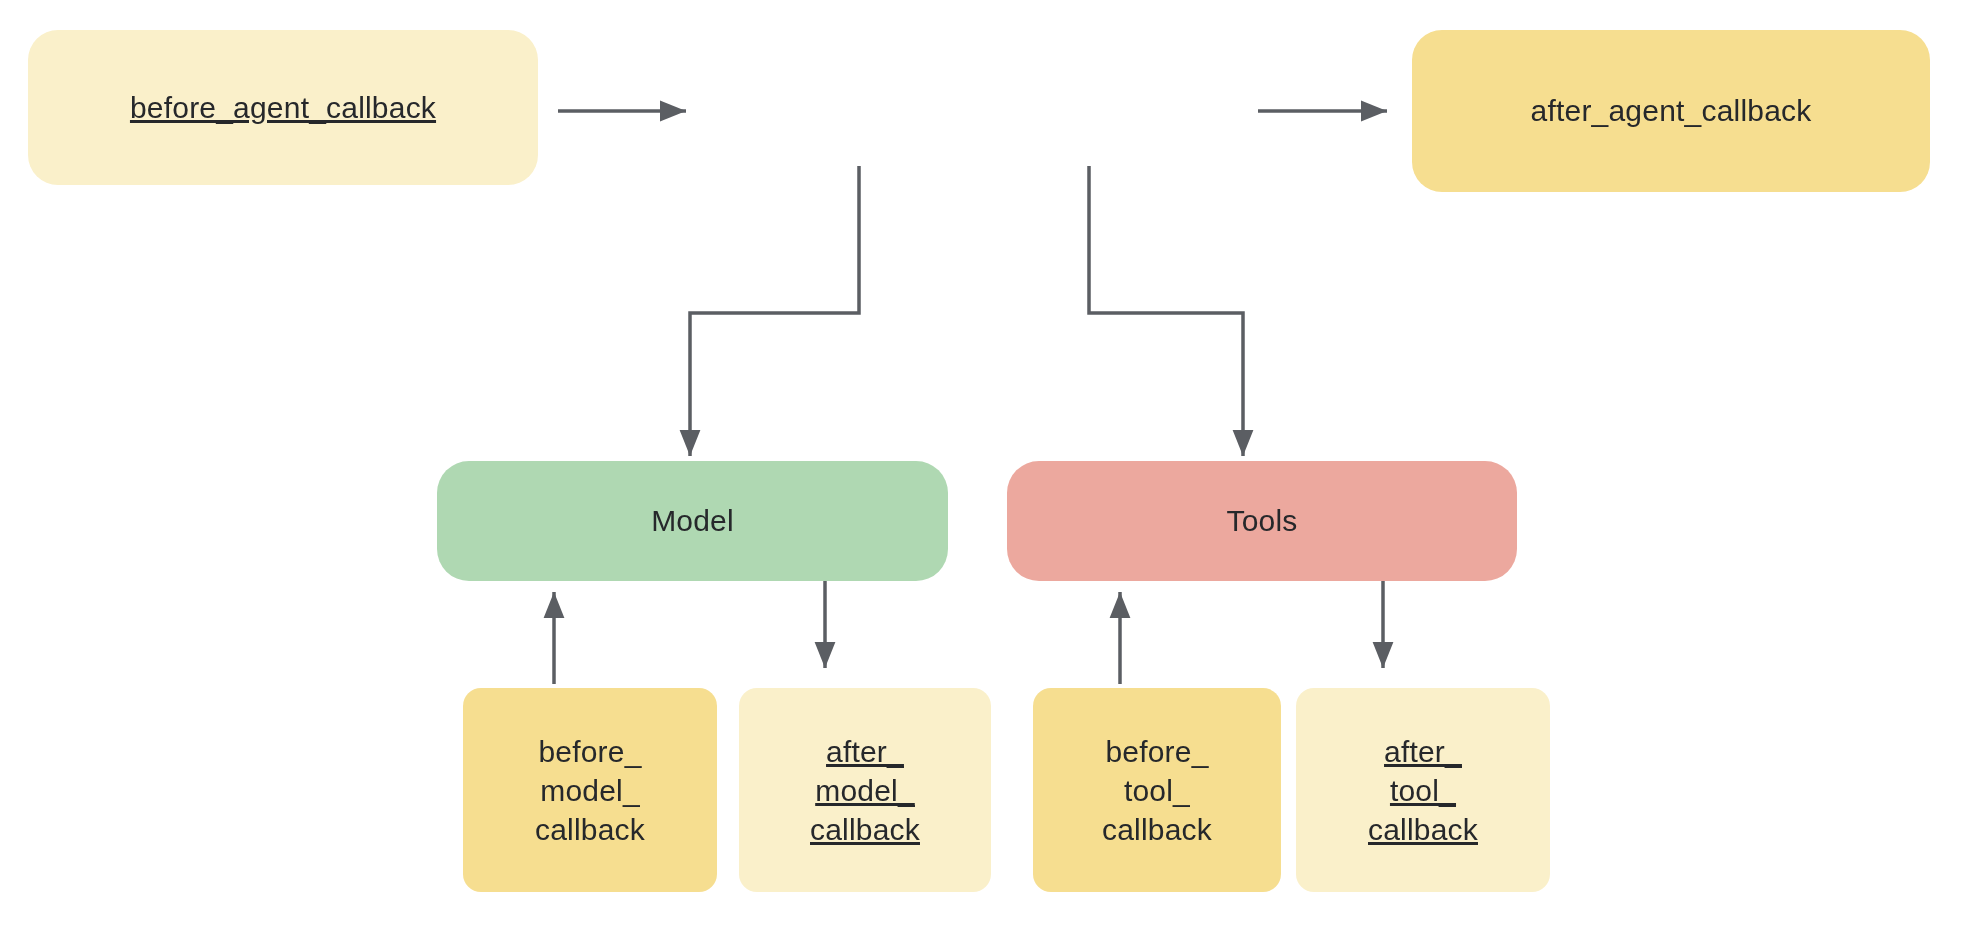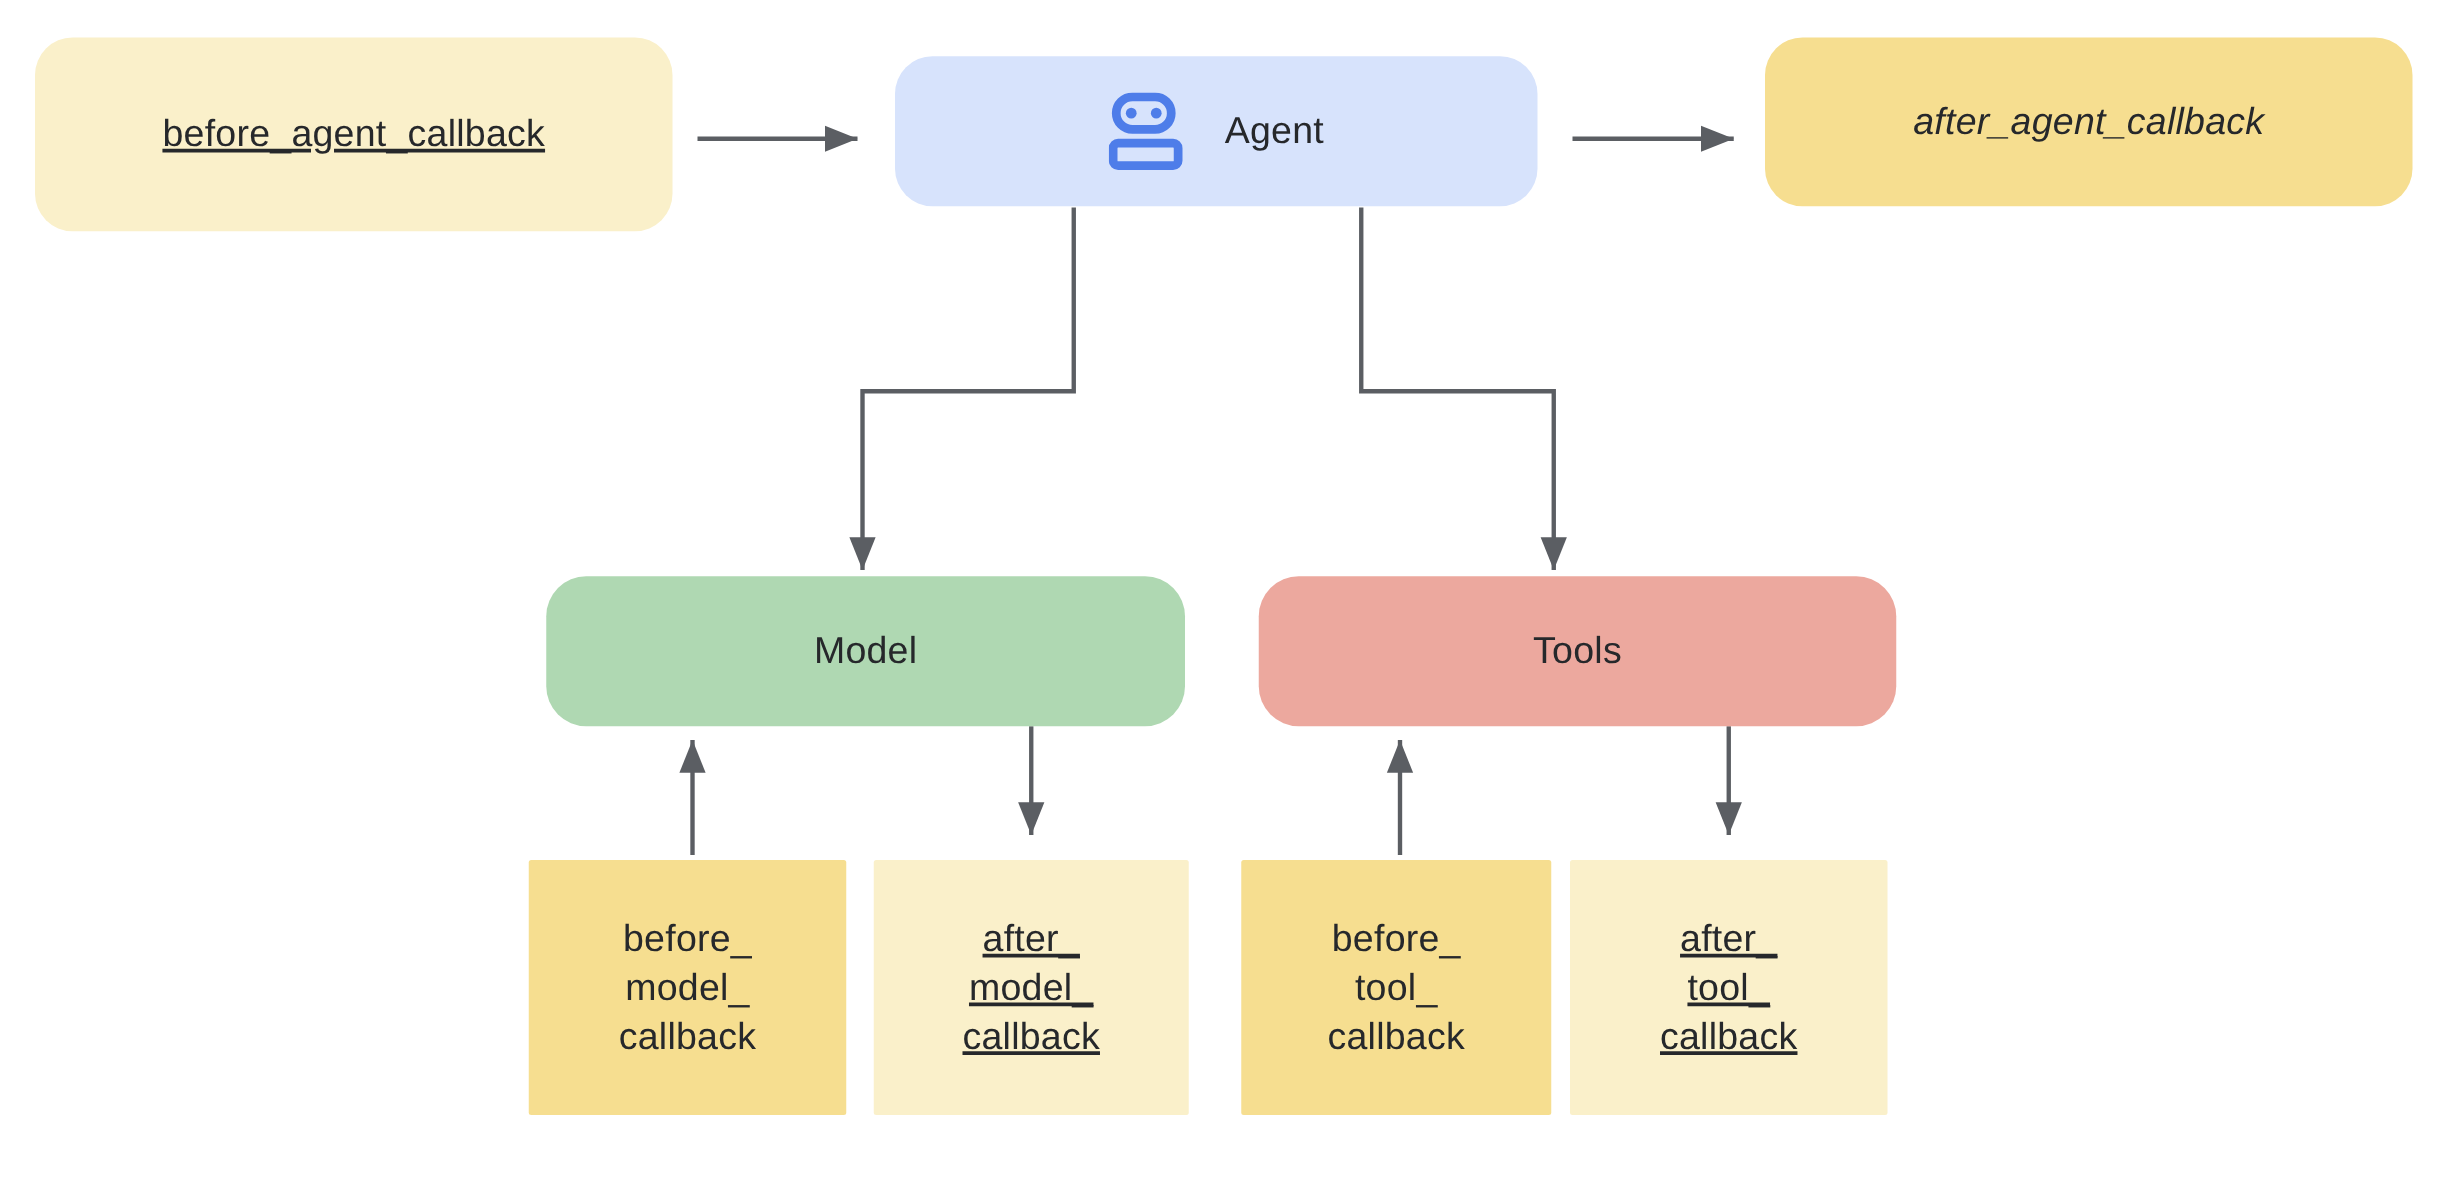--- a/index.html
+++ b/index.html
@@ -39,25 +39,25 @@
     text-align: center;
   }
   .node-cream  { background: var(--color-cream,  #FAF0CA); text-decoration: underline; }
   .node-yellow { background: var(--color-yellow, #F6DE90); }
   .node-blue   { background: var(--color-blue,   #D7E3FC); }
   .node-green  { background: var(--color-green,  #AFD8B2); }
   .node-salmon { background: var(--color-salmon, #ECA89E); }
 
   .node.top-box { border-radius: 30px; }
   .node.mid-box { border-radius: 32px; }
-  .node.small-box { border-radius: 2px; }
+  .node.small-box { border-radius: 18px; margin-left: 40px; }
 
   #before-agent { left: 28px;  top: 30px; width: 510px; height: 155px; }
   #agent        { left: 716px; top: 45px; width: 514px; height: 120px; gap: 33px; }
-  #after-agent  { left: 1412px; top: 30px; width: 518px; height: 135px; font-style: italic; }
+  #after-agent  { left: 1412px; top: 30px; width: 518px; height: 162px; }
   #model        { left: 437px;  top: 461px; width: 511px; height: 120px; }
   #tools        { left: 1007px; top: 461px; width: 510px; height: 120px; }
   #before-model { left: 423px;  top: 688px; width: 254px; height: 204px; }
   #after-model  { left: 699px;  top: 688px; width: 252px; height: 204px; }
   #before-tool  { left: 993px;  top: 688px; width: 248px; height: 204px; }
   #after-tool   { left: 1256px; top: 688px; width: 254px; height: 204px; }
 
   .multiline { line-height: 39px; }
   .multiline span { display: block; }
 
@@ -83,29 +83,20 @@
     <path class="edge" d="M 554 684 V 592" marker-end="url(#arrowhead)"></path>
     <path class="edge" d="M 825 581 V 668" marker-end="url(#arrowhead)"></path>
     <path class="edge" d="M 1120 684 V 592" marker-end="url(#arrowhead)"></path>
     <path class="edge" d="M 1383 581 V 668" marker-end="url(#arrowhead)"></path>
   </svg>
 
   <div class="node top-box node-cream" id="before-agent">
     <span>before_agent_callback</span>
   </div>
 
-  <div class="node top-box node-blue" id="agent">
-    <svg class="robot-icon" width="60" height="63" viewBox="0 0 60 63" aria-hidden="true">
-      <rect class="stroke" x="6" y="3.5" width="44" height="26" rx="13"></rect>
-      <circle class="dot" cx="18" cy="16.5" r="4.3"></circle>
-      <circle class="dot" cx="38" cy="16.5" r="4.3"></circle>
-      <rect class="stroke" x="3.5" y="40.5" width="52" height="18" rx="4"></rect>
-    </svg>
-    <span>Agent</span>
-  </div>
 
   <div class="node top-box node-yellow" id="after-agent">
     <span>after_agent_callback</span>
   </div>
 
   <div class="node mid-box node-green" id="model">
     <span>Model</span>
   </div>
 
   <div class="node mid-box node-salmon" id="tools">

